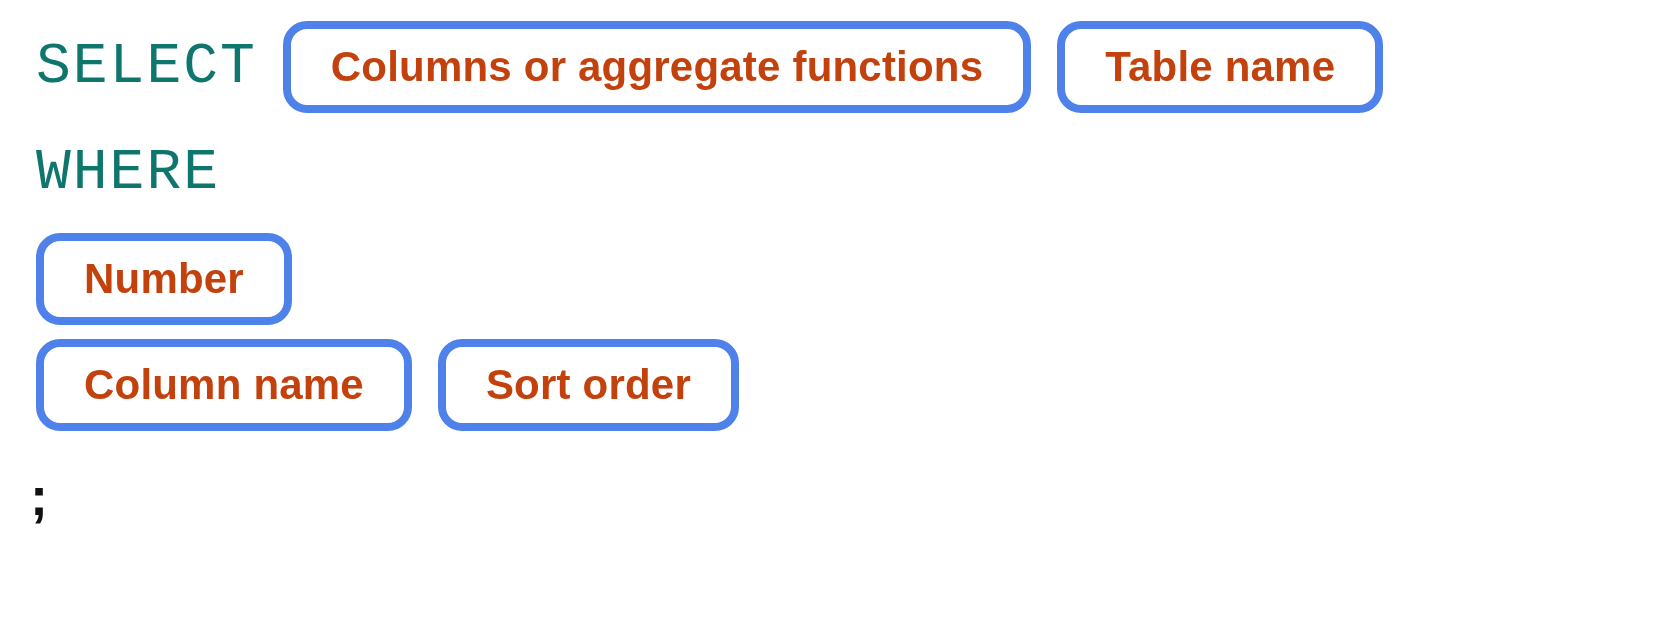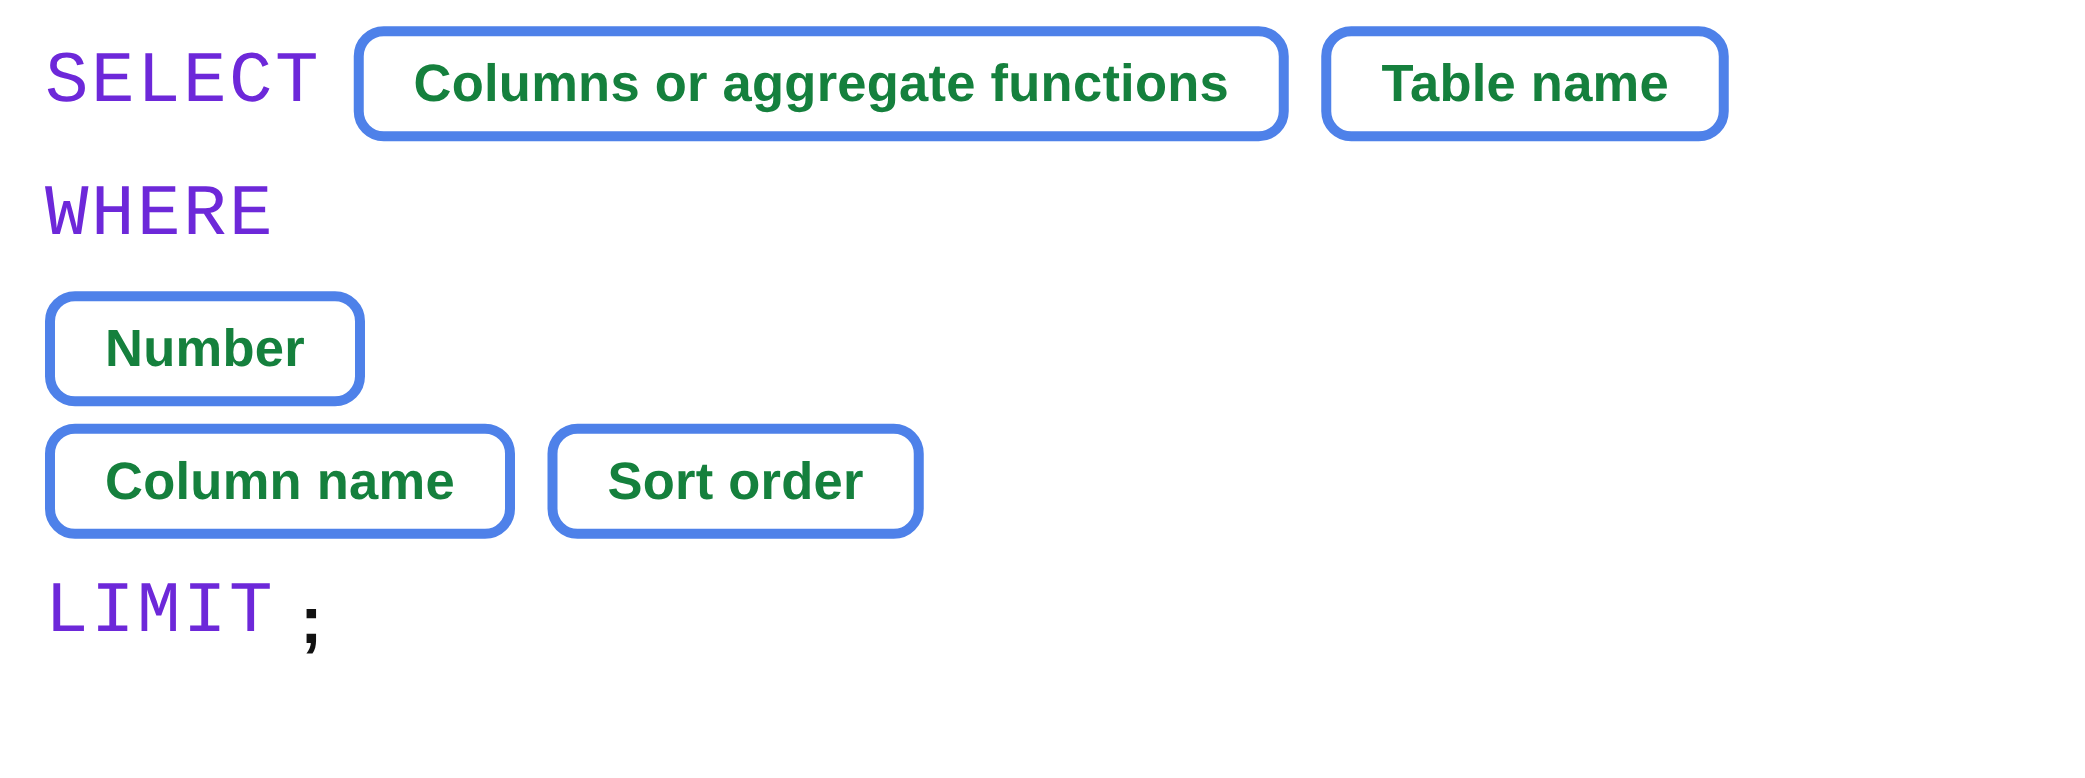--- a/index.html
+++ b/index.html
@@ -21,39 +21,39 @@
     display: flex;
     align-items: center;
     height: 92px;
     margin-bottom: 14px;
     gap: 26px;
   }
   .kw {
     font-family: "Liberation Mono", "DejaVu Sans Mono", monospace;
     font-size: 58px;
     letter-spacing: 2px;
-    color: #6d28d9;
+    color: #0f766e;
     white-space: pre;
     line-height: 1;
   }
   .kw-mid {
     margin: 0 24px;
   }
   .pill {
     display: flex;
     align-items: center;
     justify-content: center;
     height: 92px;
     box-sizing: border-box;
     border: 8px solid #4e81e9;
     border-radius: 24px;
     padding: 0 40px;
     font-size: 42px;
     font-weight: 600;
-    color: #15803d;
+    color: #c2410c;
     letter-spacing: 0.2px;
     white-space: nowrap;
     background: #ffffff;
   }
   .semi {
     font-size: 54px;
     font-weight: 600;
     color: #111111;
     position: relative;
     top: 5px;
@@ -79,17 +79,16 @@
   <div class="row">
     <span class="pill">Number</span>
   </div>
 
   <div class="row">
     <span class="pill">Column name</span>
     <span class="pill">Sort order</span>
   </div>
 
   <div class="row">
-    <span class="kw">LIMIT</span>
     <span class="semi">;</span>
   </div>
 
 </div>
 
 </body></html>

